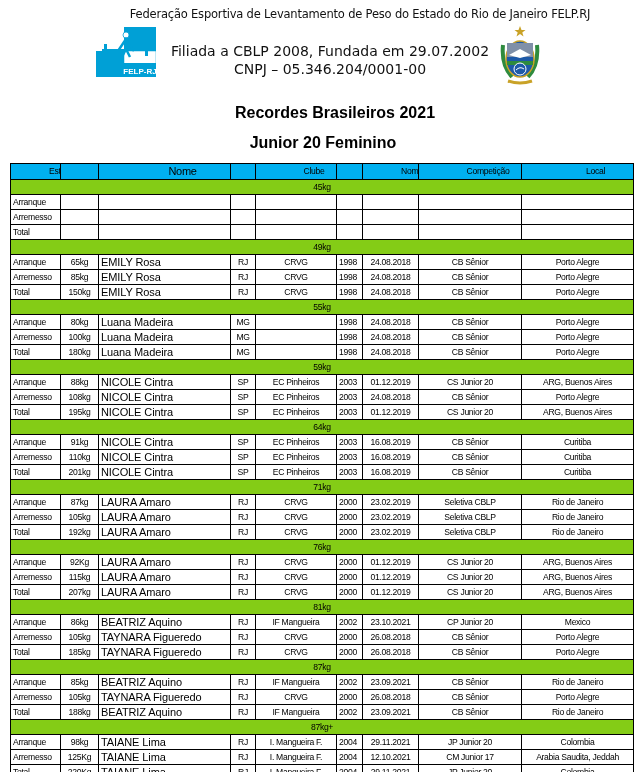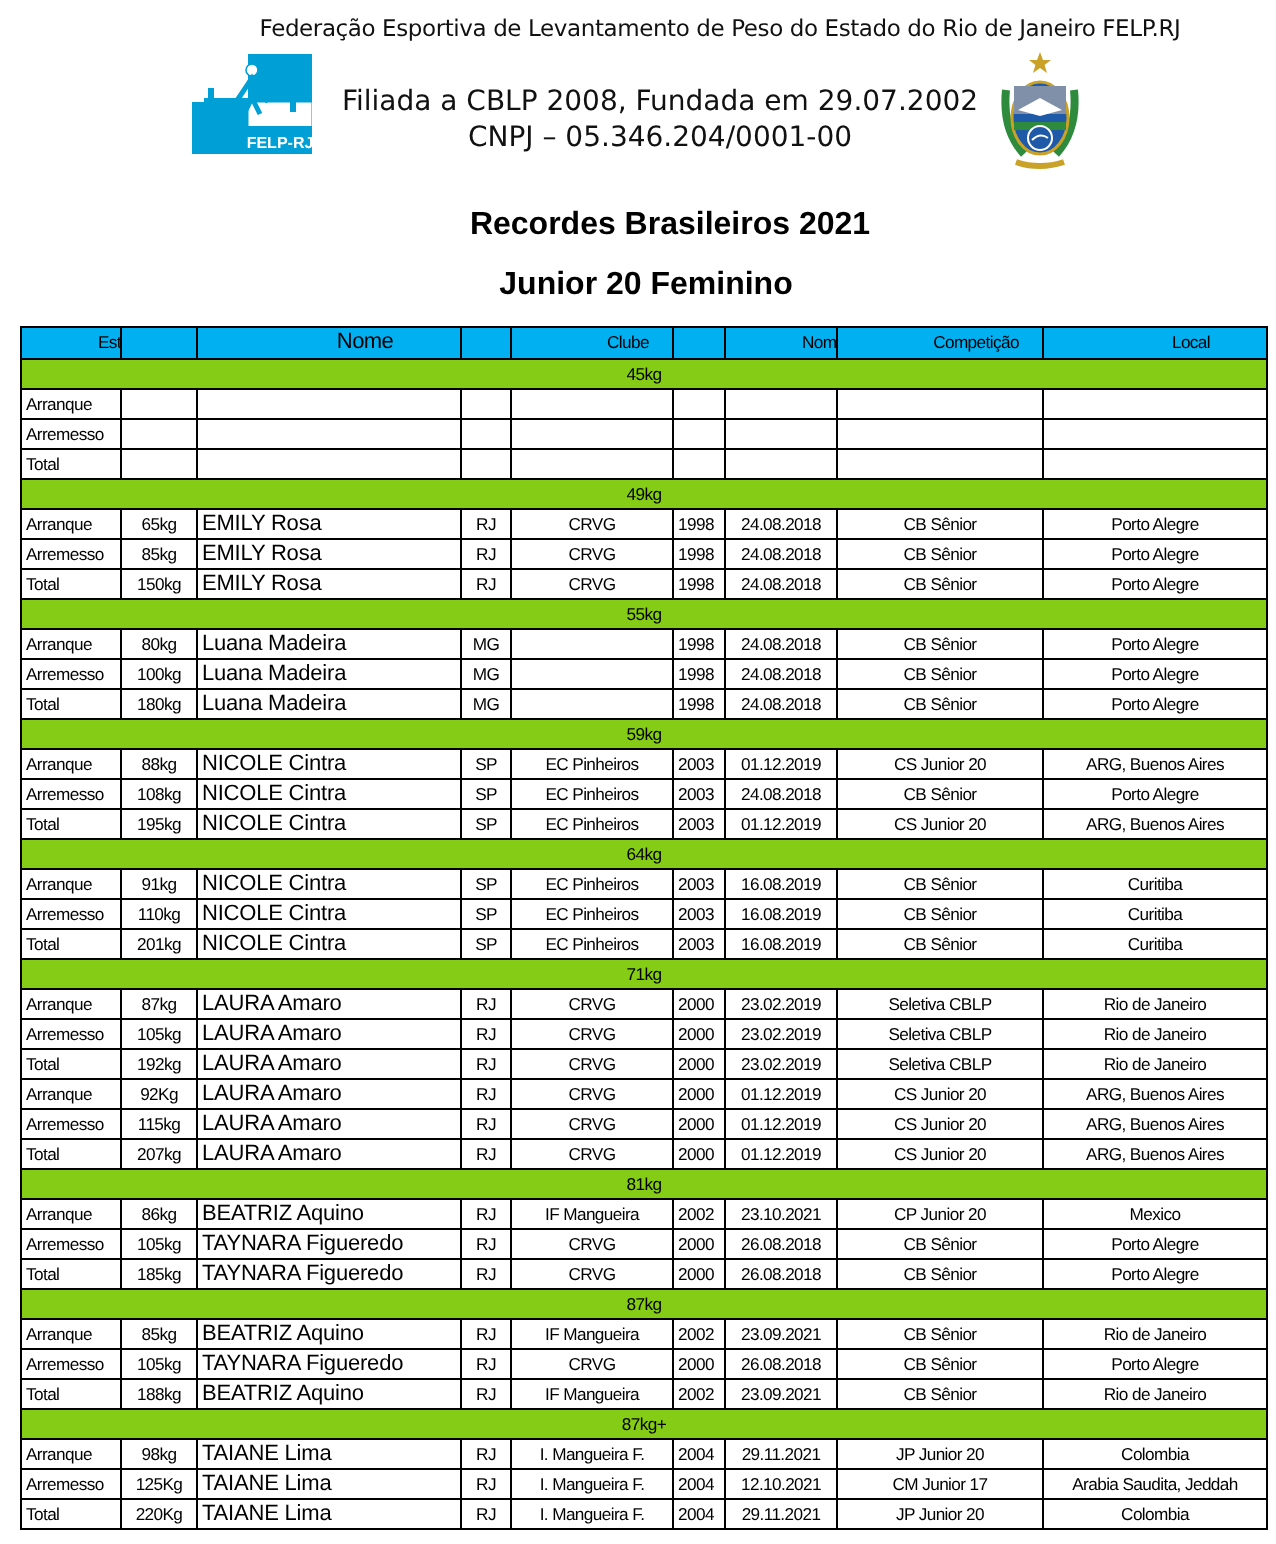--- a/index.html
+++ b/index.html
@@ -303,20 +303,23 @@
         <td class="l">Total</td>
         <td class="c">192kg</td>
         <td class="nm">LAURA Amaro</td>
         <td class="c">RJ</td>
         <td class="c">CRVG</td>
         <td class="ano">2000</td>
         <td class="c">23.02.2019</td>
         <td class="c">Seletiva CBLP</td>
         <td class="c">Rio de Janeiro</td>
       </tr>
+      <tr class="cat">
+        <td colspan="9">76kg</td>
+      </tr>
       <tr>
         <td class="l">Arranque</td>
         <td class="c">92Kg</td>
         <td class="nm">LAURA Amaro</td>
         <td class="c">RJ</td>
         <td class="c">CRVG</td>
         <td class="ano">2000</td>
         <td class="c">01.12.2019</td>
         <td class="c">CS Junior 20</td>
         <td class="c">ARG, Buenos Aires</td>

